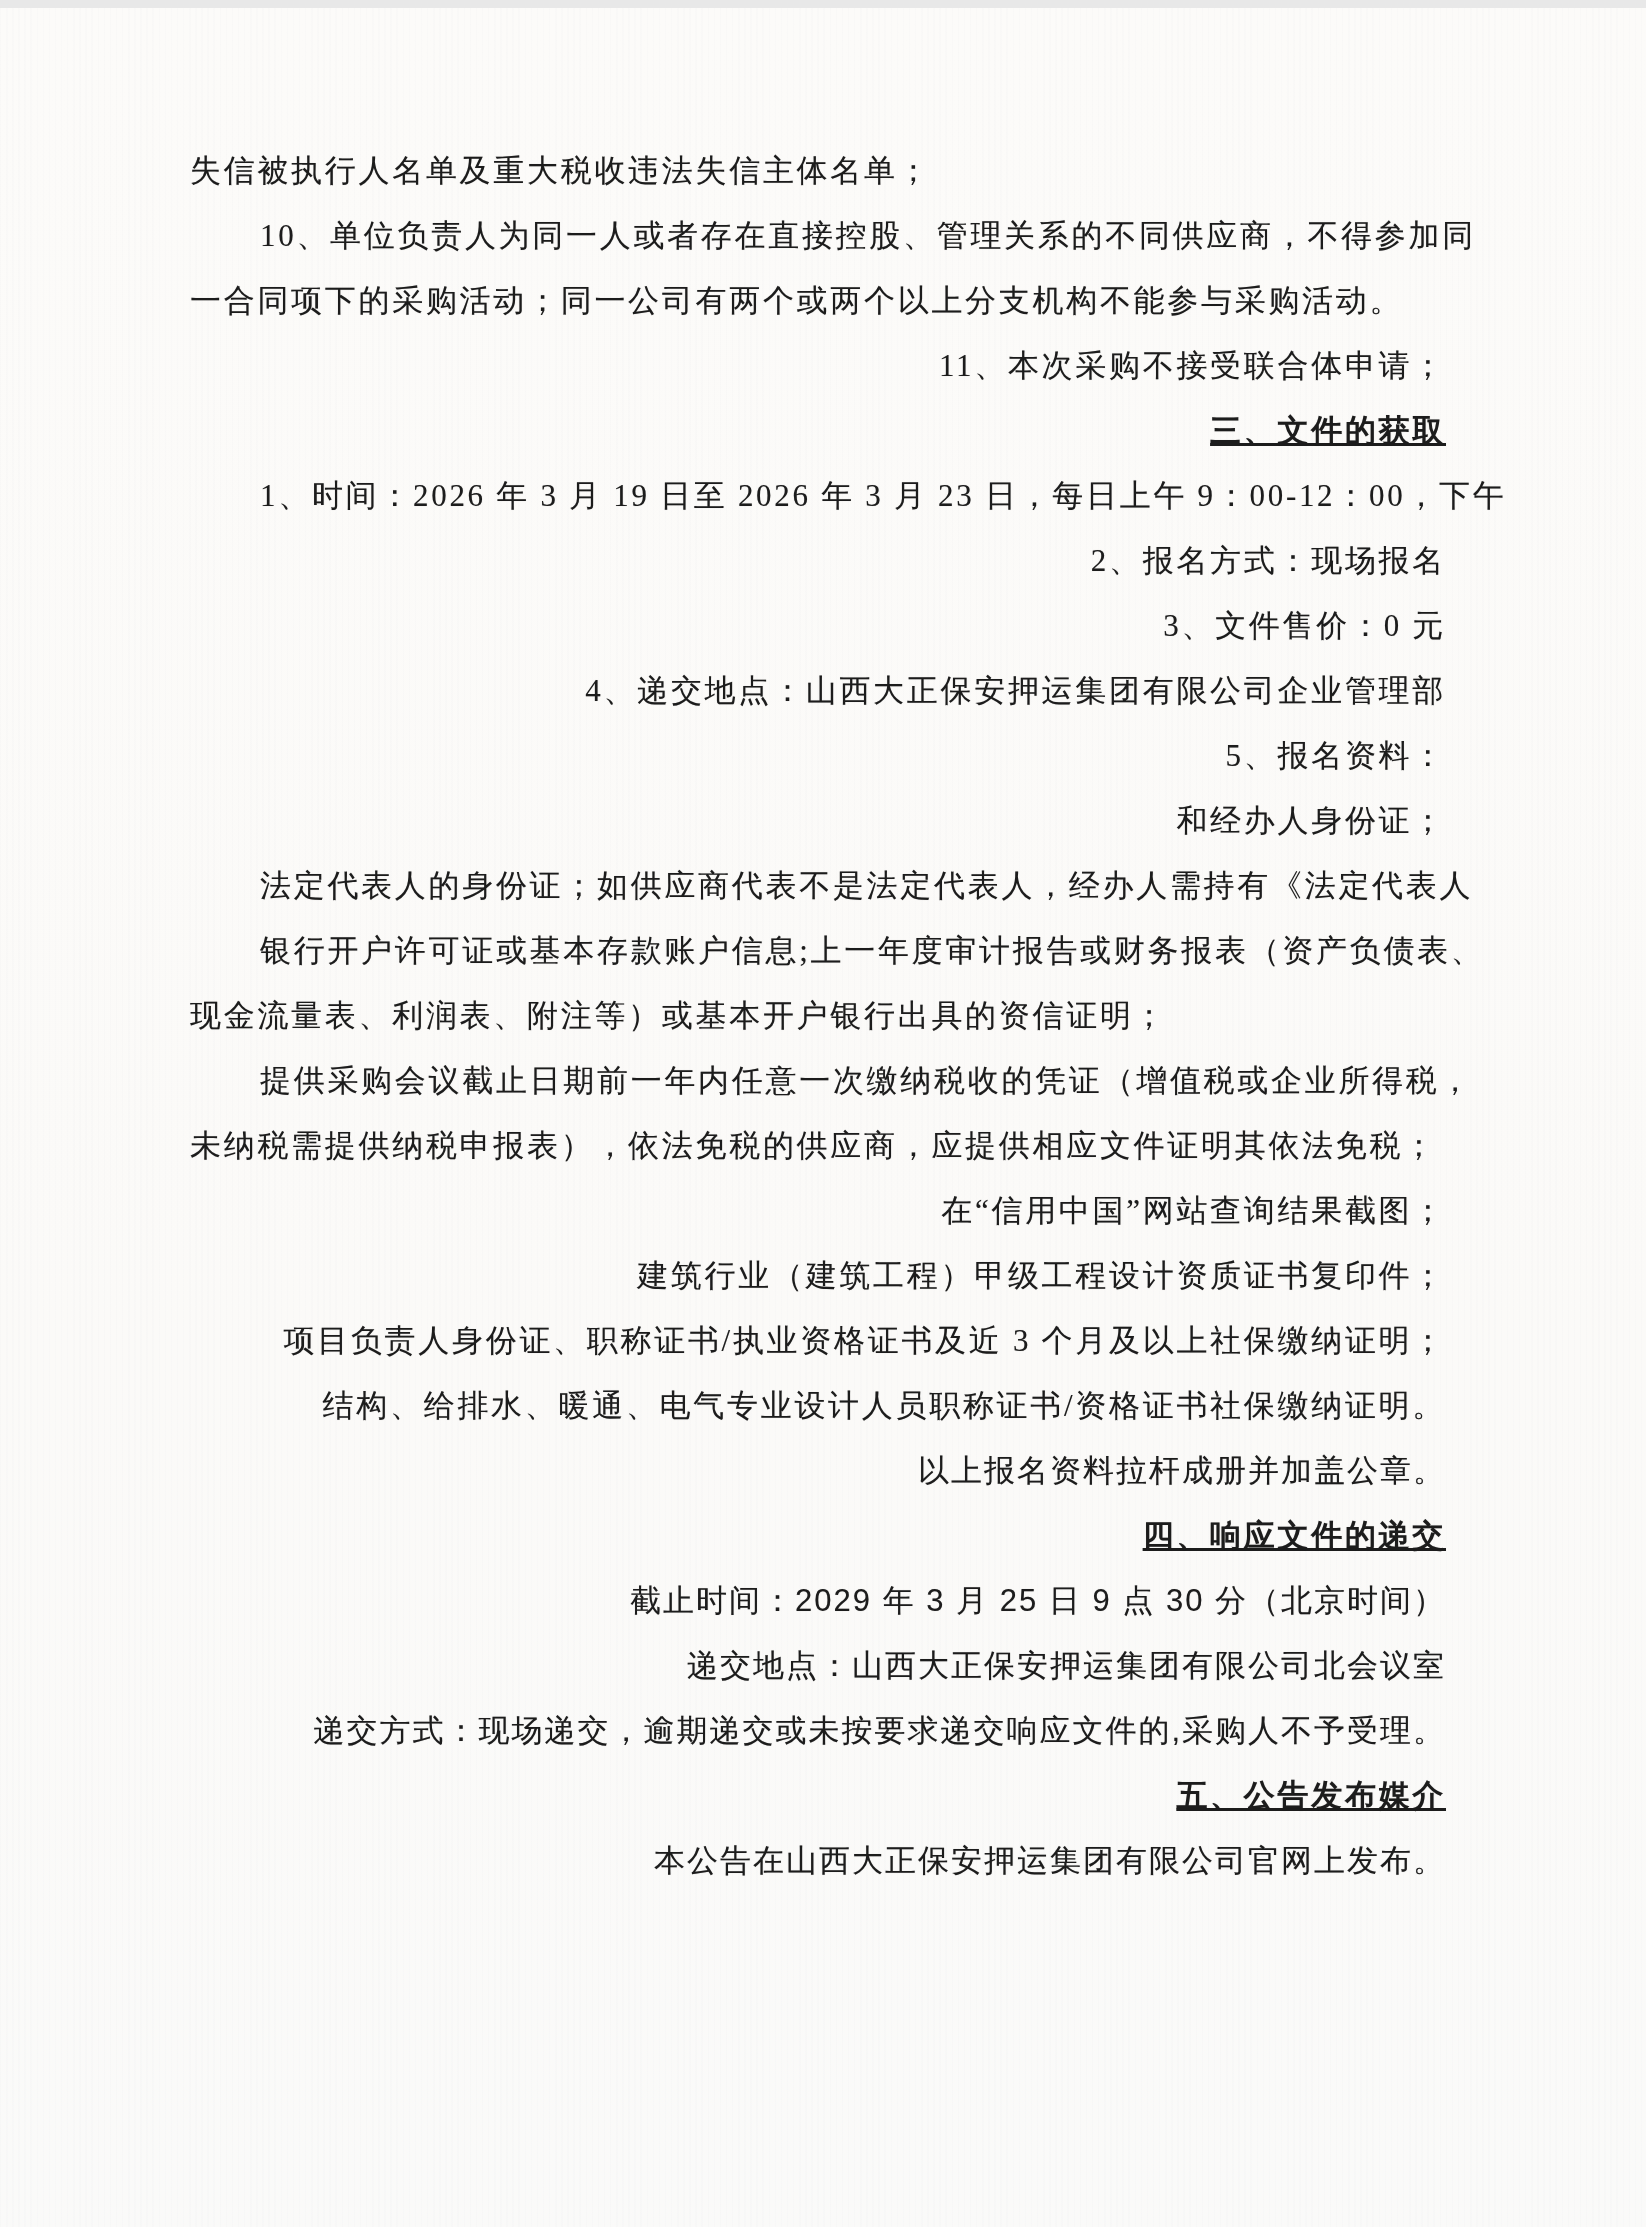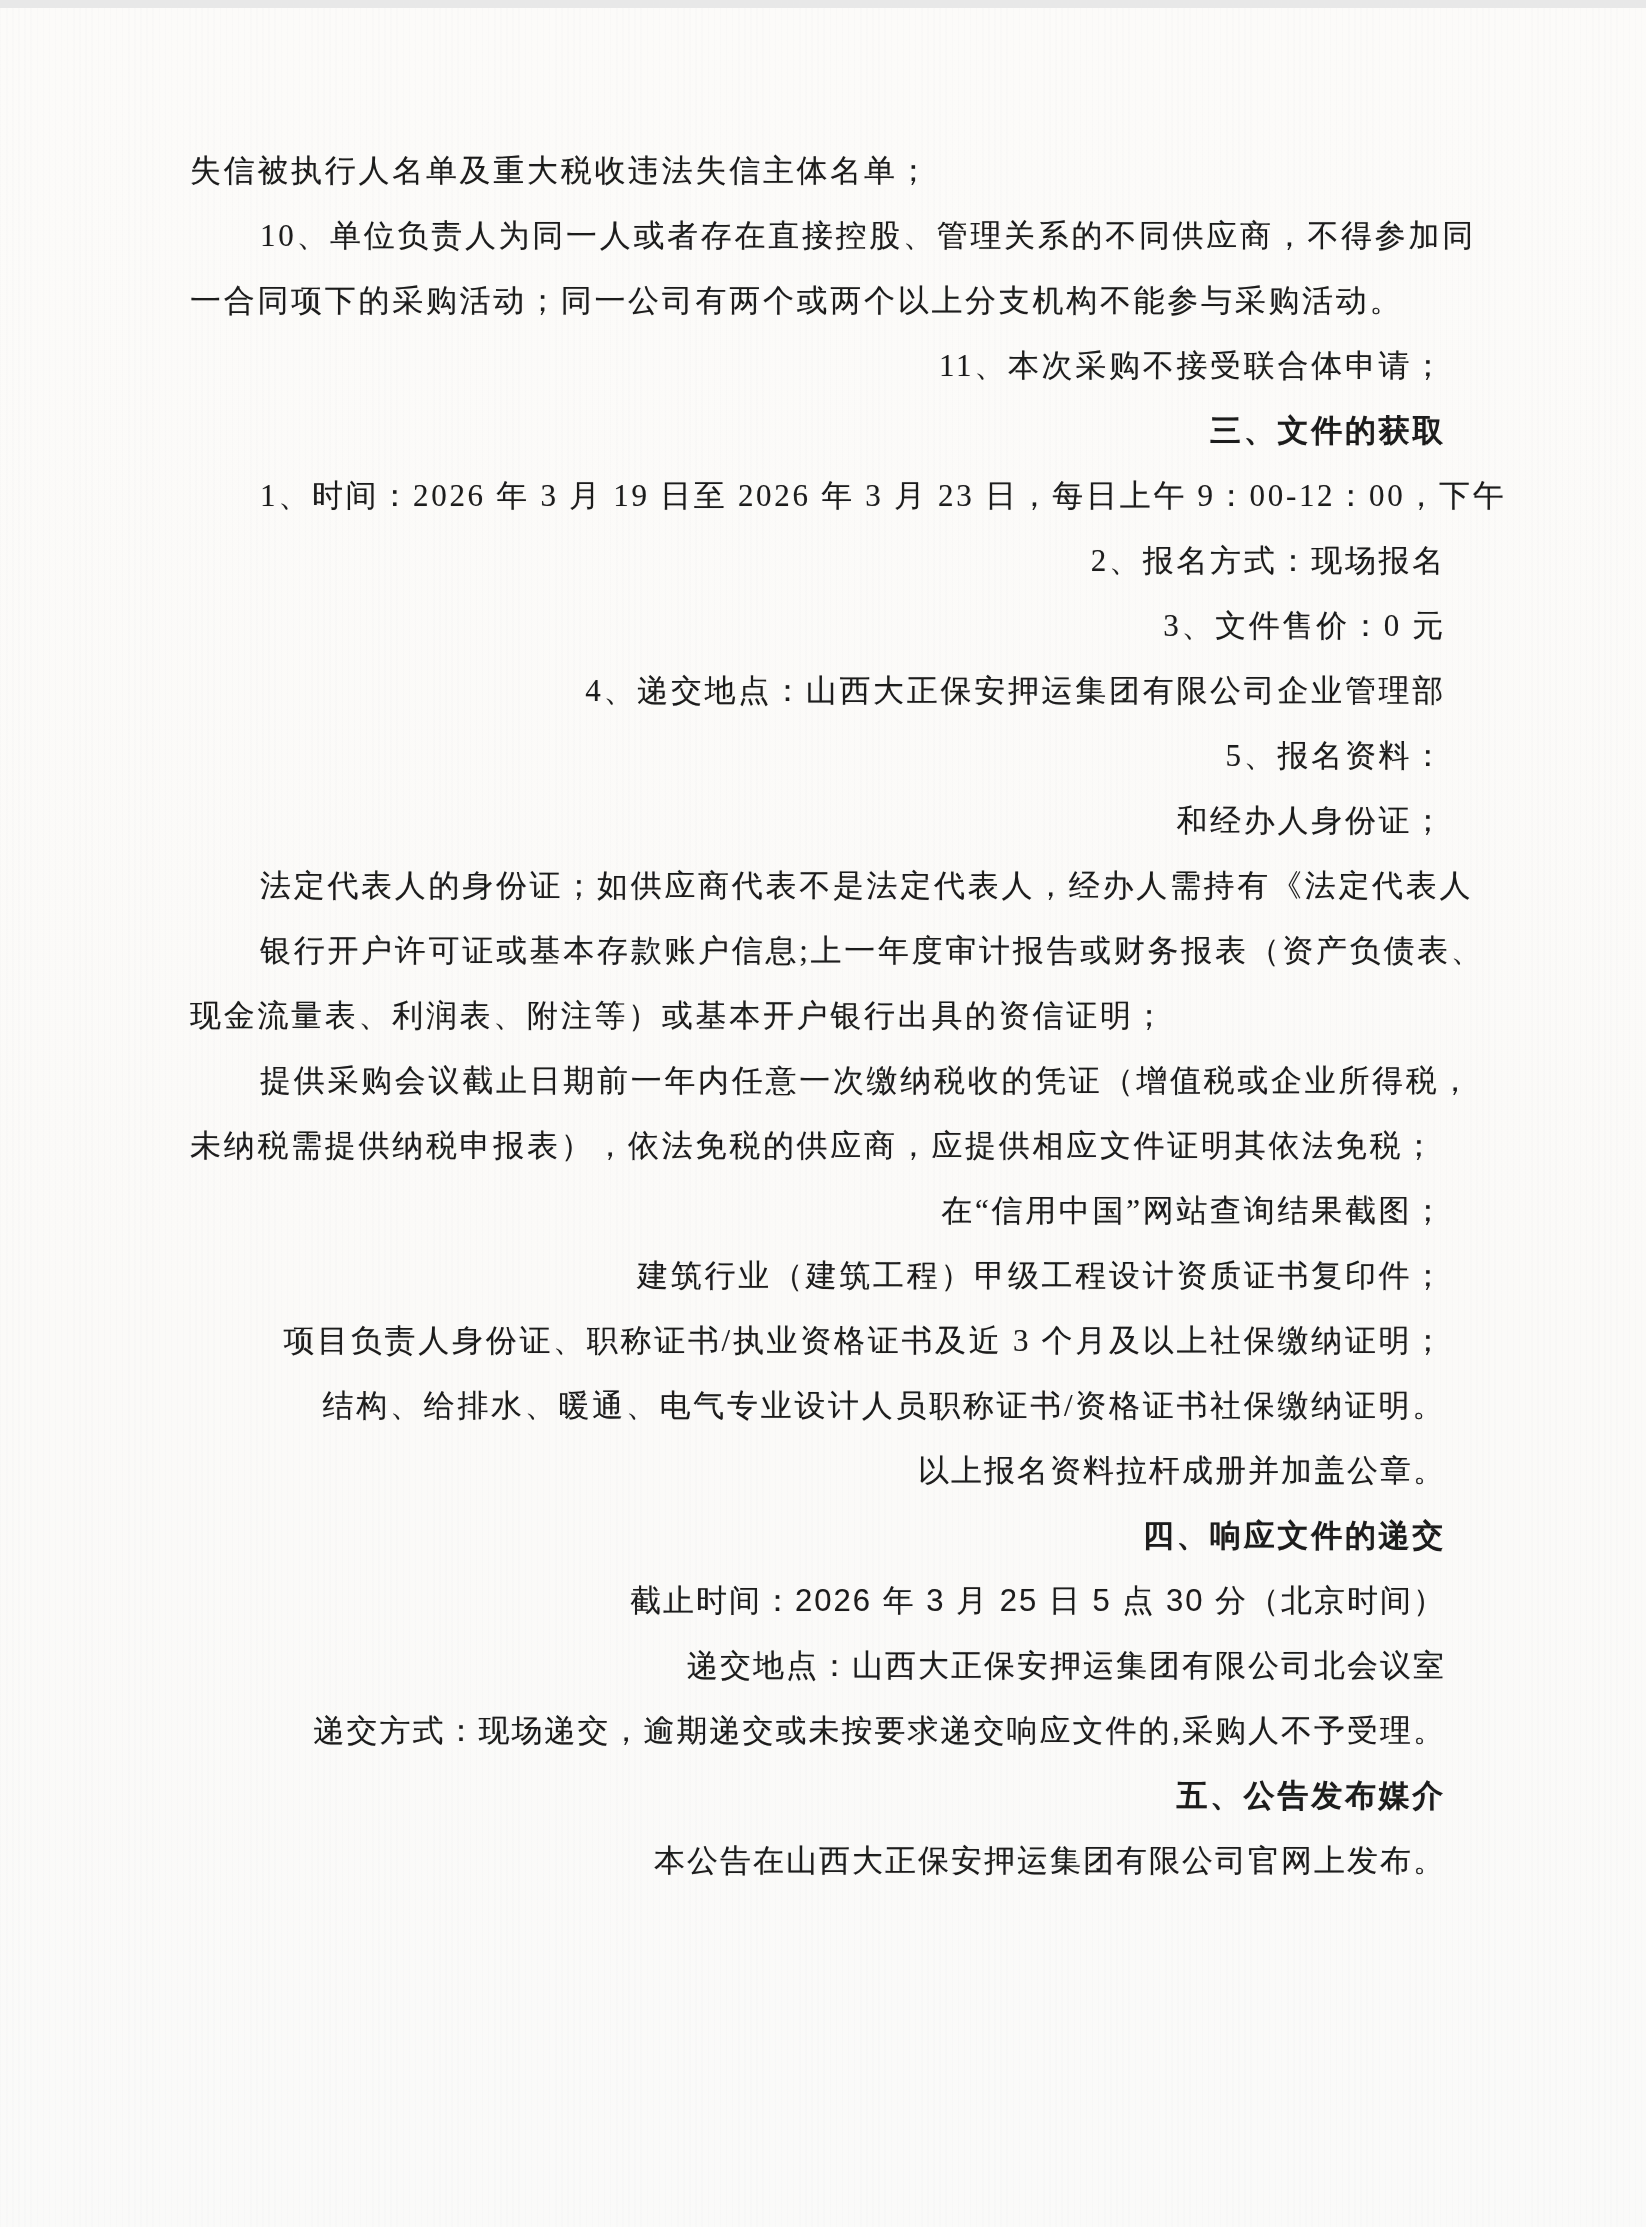--- a/index.html
+++ b/index.html
@@ -33,20 +33,21 @@
     letter-spacing: 2.7px;
     white-space: nowrap;
     text-shadow: 0 0 0.7px rgba(20,20,20,0.35);
   }
   .line.indent {
     padding-left: 70px;
     text-align: right;
   }
   .line.bold {
     font-weight: 700;
+    text-decoration: underline;
   }
   .line.heavy {
     font-weight: 400;
     font-family: "Liberation Sans", "DejaVu Sans", sans-serif;
     letter-spacing: 2px;
   }
   .scan-edge {
     position: absolute;
     left: 0;
     bottom: 2.7px;
@@ -75,21 +76,21 @@
       <div class="line indent">银行开户许可证或基本存款账户信息;上一年度审计报告或财务报表（资产负债表、</div>
       <div class="line">现金流量表、利润表、附注等）或基本开户银行出具的资信证明；</div>
       <div class="line indent">提供采购会议截止日期前一年内任意一次缴纳税收的凭证（增值税或企业所得税，</div>
       <div class="line">未纳税需提供纳税申报表），依法免税的供应商，应提供相应文件证明其依法免税；</div>
       <div class="line indent">在“信用中国”网站查询结果截图；</div>
       <div class="line indent">建筑行业（建筑工程）甲级工程设计资质证书复印件；</div>
       <div class="line indent">项目负责人身份证、职称证书/执业资格证书及近 3 个月及以上社保缴纳证明；</div>
       <div class="line indent">结构、给排水、暖通、电气专业设计人员职称证书/资格证书社保缴纳证明。</div>
       <div class="line indent heavy">以上报名资料拉杆成册并加盖公章。</div>
       <div class="line indent bold">四、响应文件的递交</div>
-      <div class="line indent heavy">截止时间：2026 年 3 月 25 日 5 点 30 分（北京时间）</div>
+      <div class="line indent heavy">截止时间：2029 年 3 月 25 日 9 点 30 分（北京时间）</div>
       <div class="line indent heavy">递交地点：山西大正保安押运集团有限公司北会议室</div>
       <div class="line indent heavy">递交方式：现场递交，逾期递交或未按要求递交响应文件的,采购人不予受理。</div>
       <div class="line indent bold">五、公告发布媒介</div>
       <div class="line indent heavy">本公告在山西大正保安押运集团有限公司官网上发布。</div>
     </div>
   <div class="scan-edge"></div>
 </div>
 
 
 </body></html>

